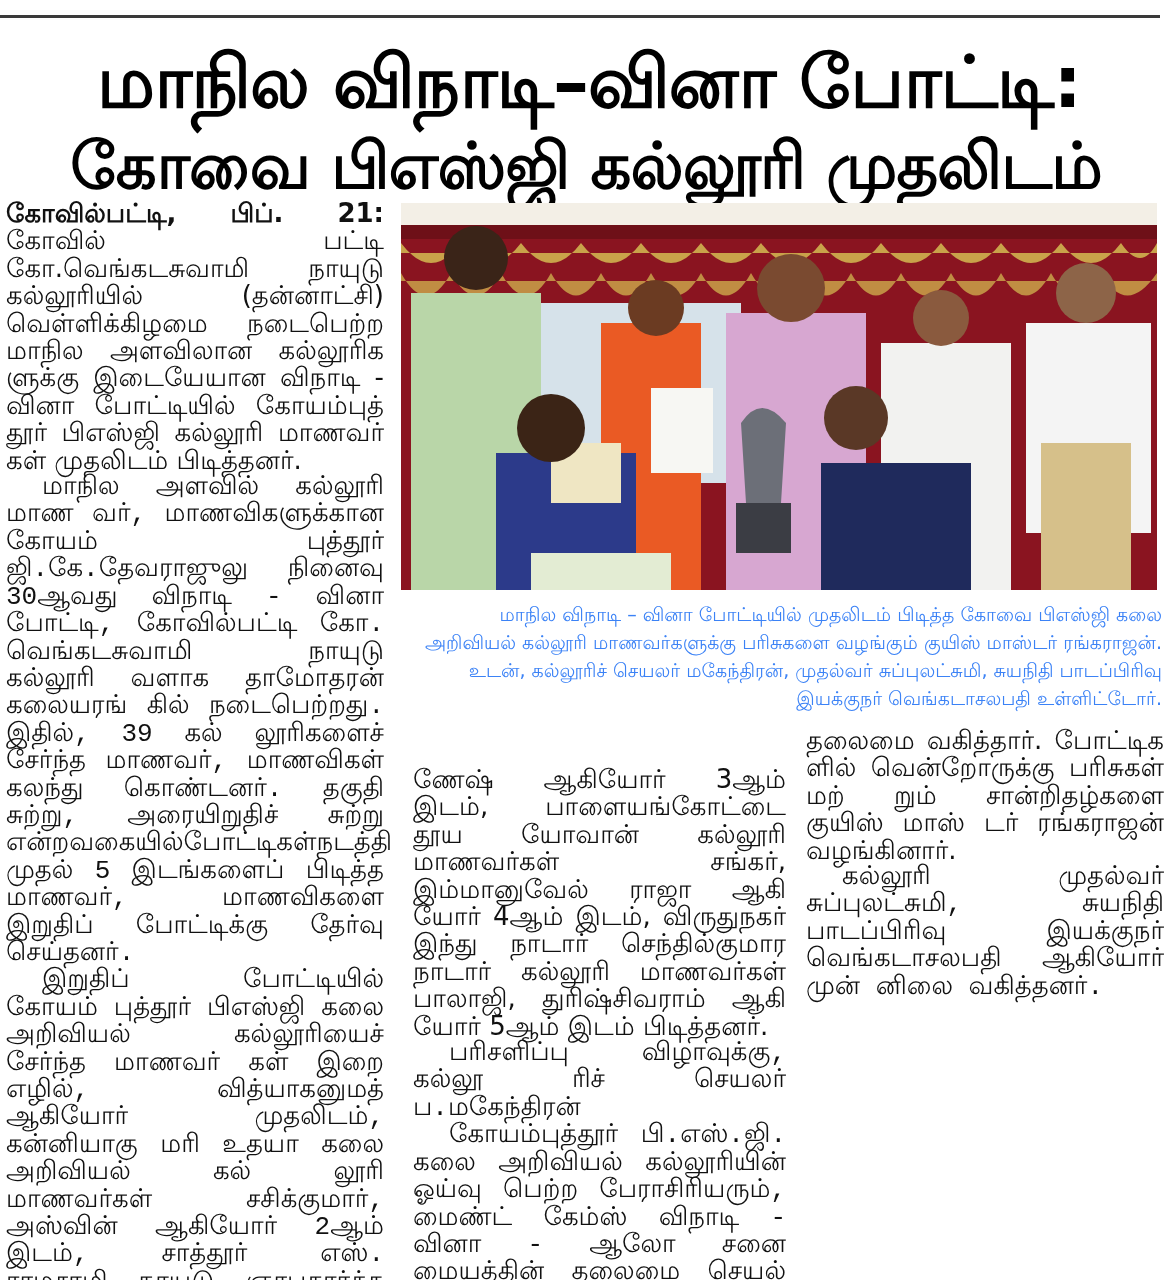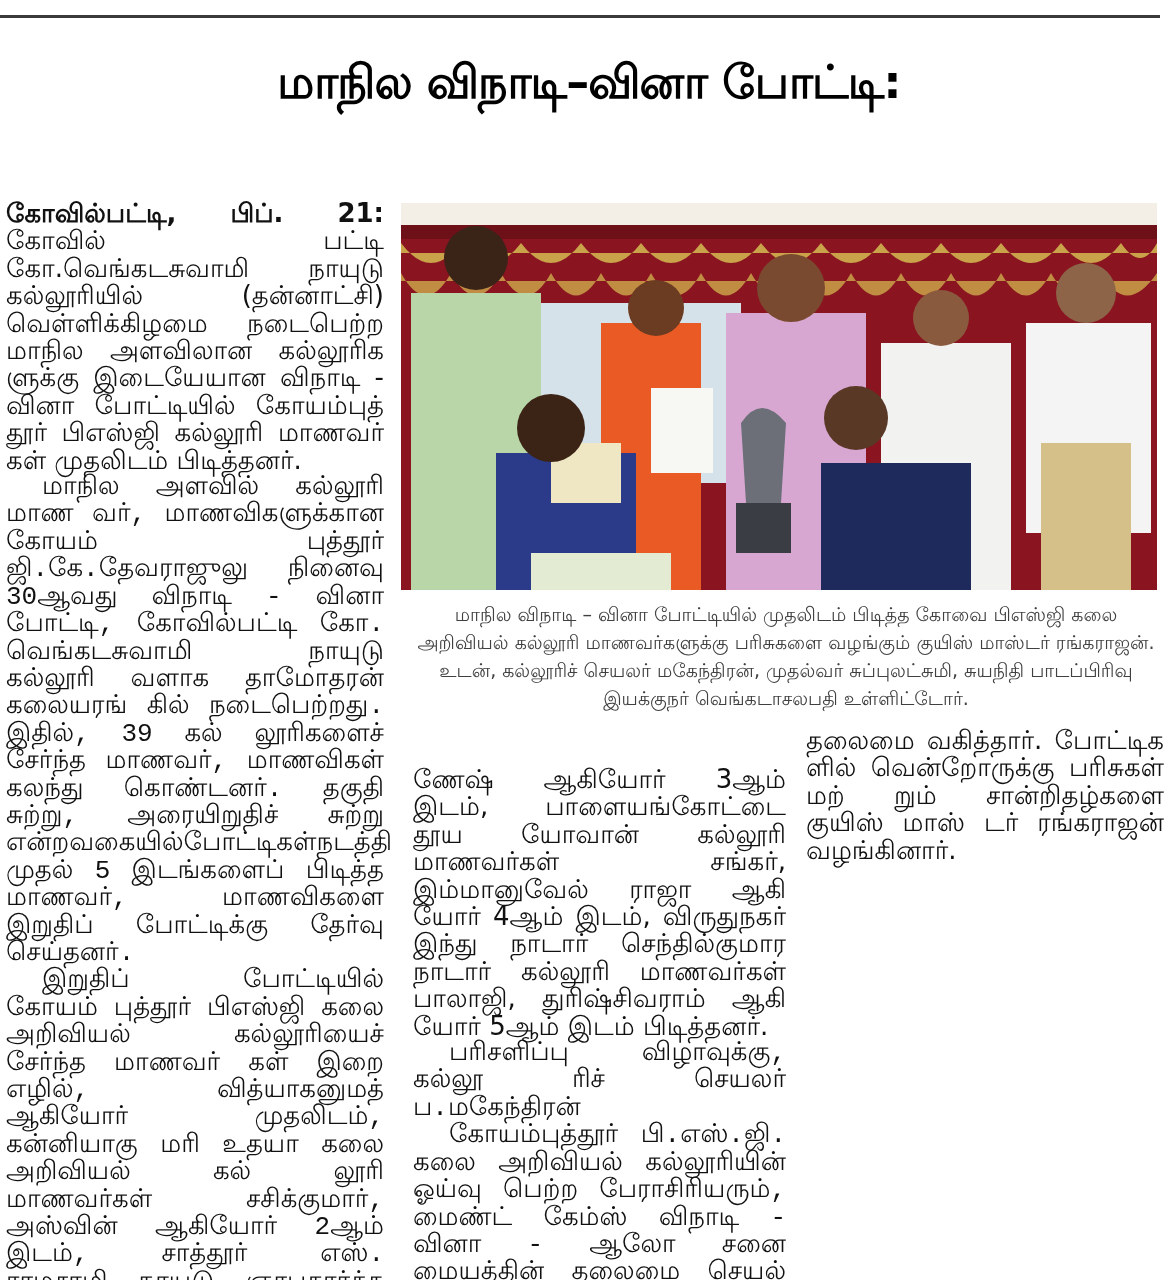--- a/index.html
+++ b/index.html
@@ -11,21 +11,21 @@
   }
   .top-rule {
     position: absolute; left: 0; top: 15px; width: 1160px; height: 3px;
     background: #3a3a3a;
   }
   .headline {
     position: absolute; left: 0; top: 40px; width: 1172px;
     text-align: center; font-weight: bold; color: #000;
     font-family: "DejaVu Sans", sans-serif;
   }
-  .headline .line1 { font-size: 46px; line-height: 84px; letter-spacing: -1px; padding-left: 6px; }
+  .headline .line1 { font-size: 72px; line-height: 84px; letter-spacing: -1px; padding-left: 6px; }
   .headline .line2 { font-size: 64px; line-height: 84px; letter-spacing: -1px; }
 
   .col {
     position: absolute; font-size: 26px; line-height: 27.4px;
     text-align: justify; color: #111;
   }
   .col p { margin: 0; }
   .col p.indent { text-indent: 36px; font-family: Liberation Mono, monospace; }
   .dateline { font-weight: bold; }
 
@@ -34,30 +34,31 @@
   .col3 { left: 806px; top: 727px; width: 358px; }
 
   .photo {
     position: absolute; left: 401px; top: 203px; width: 756px; height: 387px;
     overflow: hidden; background: #8a1420;
   }
   .photo svg { display: block; }
 
   .caption {
     position: absolute; left: 410px; top: 600px; width: 752px;
-    text-align: center; font-size: 19px; line-height: 28px; color: #404040;
+    text-align: right; font-size: 19px; line-height: 28px; color: #3b82f6;
   }
 </style>
 </head>
 <body>
 
 <div class="top-rule"></div>
 
 <div class="headline">
   <div class="line1">மாநில விநாடி–வினா போட்டி:</div>
+  <div class="line2">கோவை பிஎஸ்ஜி கல்லூரி முதலிடம்</div>
 </div>
 
 <div class="col col1">
   <p><span class="dateline">கோவில்பட்டி, பிப். 21:</span> <span>கோவில் பட்டி கோ.வெங்கடசுவாமி நாயுடு கல்லூரியில் (தன்னாட்சி) வெள்ளிக்கிழமை நடைபெற்ற மாநில அளவிலான கல்லூரிக ளுக்கு இடையேயான விநாடி - வினா போட்டியில் கோயம்புத் தூர் பிஎஸ்ஜி கல்லூரி மாணவர் கள் முதலிடம் பிடித்தனர்.</span></p>
   <p class="indent">மாநில அளவில் கல்லூரி மாண வர், மாணவிகளுக்கான கோயம் புத்தூர் ஜி.கே.தேவராஜுலு நினைவு 30ஆவது விநாடி - வினா போட்டி, கோவில்பட்டி கோ. வெங்கடசுவாமி நாயுடு கல்லூரி வளாக தாமோதரன் கலையரங் கில் நடைபெற்றது. இதில், 39 கல் லூரிகளைச் சேர்ந்த மாணவர், மாணவிகள் கலந்து கொண்டனர். தகுதி சுற்று, அரையிறுதிச் சுற்று என்றவகையில்போட்டிகள்நடத்தி முதல் 5 இடங்களைப் பிடித்த மாணவர், மாணவிகளை இறுதிப் போட்டிக்கு தேர்வு செய்தனர்.</p>
   <p class="indent">இறுதிப் போட்டியில் கோயம் புத்தூர் பிஎஸ்ஜி கலை அறிவியல் கல்லூரியைச் சேர்ந்த மாணவர் கள் இறை எழில், வித்யாகனுமத் ஆகியோர் முதலிடம், கன்னியாகு மரி உதயா கலை அறிவியல் கல் லூரி மாணவர்கள் சசிக்குமார், அஸ்வின் ஆகியோர் 2ஆம் இடம், சாத்தூர் எஸ். ராமசாமி நாயுடு ஞாபகார்த்த கல்லூரி மாணவர் கள் ஜாஸ்பர் ஜெபின், பாலக</p>
 </div>
 
 <div class="photo">
   <svg width="756" height="387" viewBox="0 0 756 387">
@@ -99,13 +100,14 @@
 <div class="caption">மாநில விநாடி – வினா போட்டியில் முதலிடம் பிடித்த கோவை பிஎஸ்ஜி கலை அறிவியல் கல்லூரி மாணவர்களுக்கு பரிசுகளை வழங்கும் குயிஸ் மாஸ்டர் ரங்கராஜன். உடன், கல்லூரிச் செயலர் மகேந்திரன், முதல்வர் சுப்புலட்சுமி, சுயநிதி பாடப்பிரிவு இயக்குநர் வெங்கடாசலபதி உள்ளிட்டோர்.</div>
 
 <div class="col col2">
   <p>ணேஷ் ஆகியோர் 3ஆம் இடம், பாளையங்கோட்டை தூய யோவான் கல்லூரி மாணவர்கள் சங்கர், இம்மானுவேல் ராஜா ஆகி யோர் 4ஆம் இடம், விருதுநகர் இந்து நாடார் செந்தில்குமார நாடார் கல்லூரி மாணவர்கள் பாலாஜி, துரிஷ்சிவராம் ஆகி யோர் 5ஆம் இடம் பிடித்தனர்.</p>
   <p class="indent">பரிசளிப்பு விழாவுக்கு, கல்லூ ரிச் செயலர் ப.மகேந்திரன்</p>
   <p class="indent">கோயம்புத்தூர் பி.எஸ்.ஜி. கலை அறிவியல் கல்லூரியின் ஓய்வு பெற்ற பேராசிரியரும், மைண்ட் கேம்ஸ் விநாடி - வினா - ஆலோ சனை மையத்தின் தலைமை செயல் அதிகாரியுமான ரங்கராஜன் விநாடி– வினாவை நடத்தினார்.</p>
 </div>
 
 <div class="col col3">
   <p>தலைமை வகித்தார். போட்டிக ளில் வென்றோருக்கு பரிசுகள் மற் றும் சான்றிதழ்களை குயிஸ் மாஸ் டர் ரங்கராஜன் வழங்கினார்.</p>
+  <p class="indent">கல்லூரி முதல்வர் சுப்புலட்சுமி, சுயநிதி பாடப்பிரிவு இயக்குநர் வெங்கடாசலபதி ஆகியோர் முன் னிலை வகித்தனர்.</p>
 </div>
 
 </body></html>

